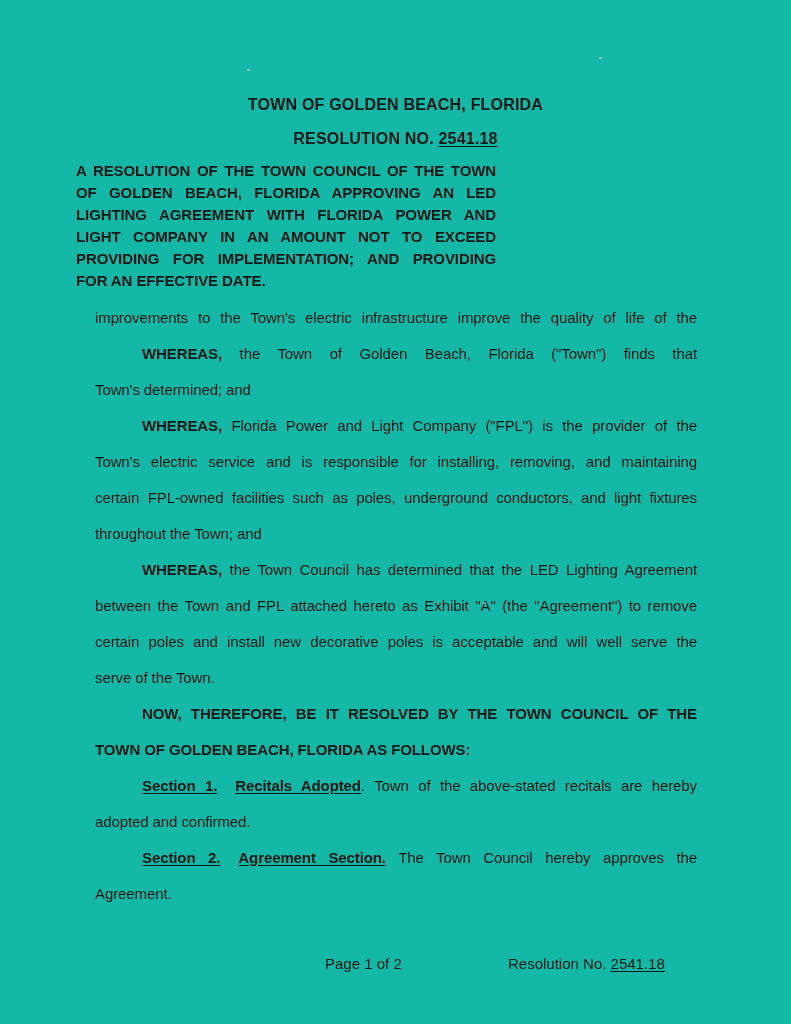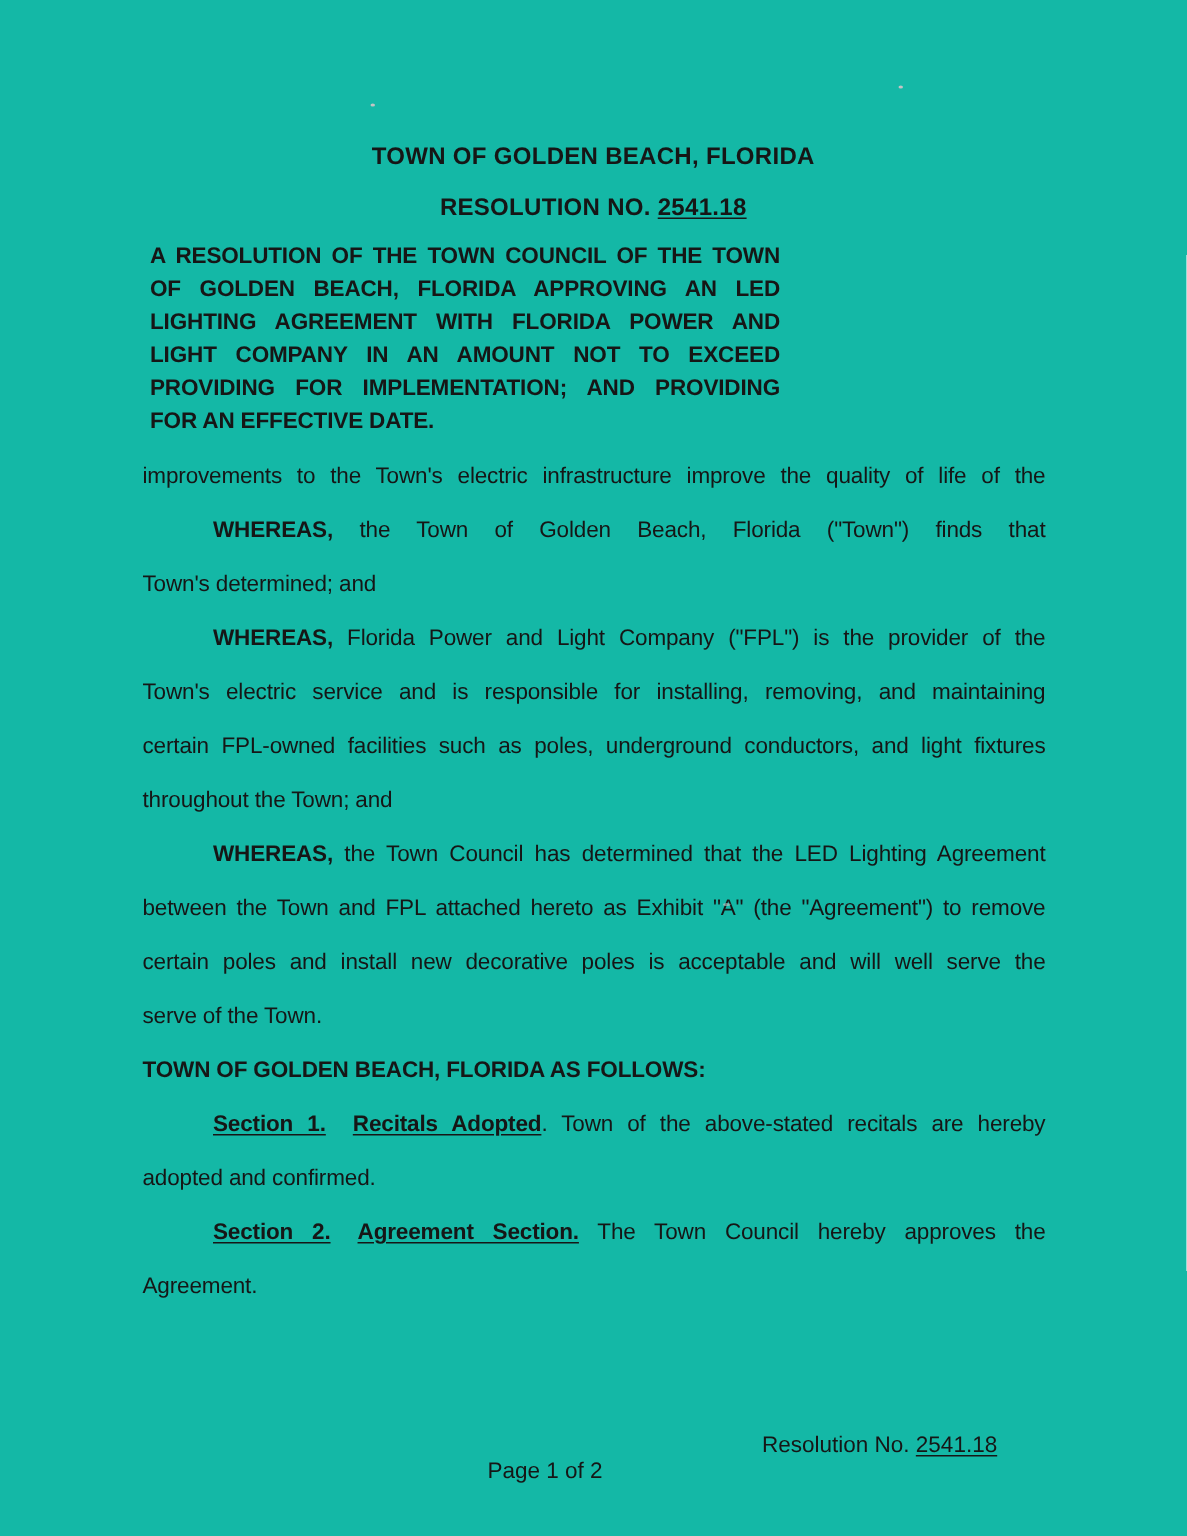--- a/index.html
+++ b/index.html
@@ -30,21 +30,21 @@
     font-weight: bold;
     font-size: 16px;
     margin-top: 16px;
     letter-spacing: 0.2px;
   }
   .u { text-decoration: underline; text-underline-offset: 2px; }
   .b { font-weight: bold; }
 
   
   .res-heading {
-    margin-left: 100px;
+    margin-left: 76px;
     width: 420px;
     margin-top: 12px;
     font-weight: bold;
     font-size: 15px;
     letter-spacing: -0.1px;
   }
   .hline { line-height: 22px; }
   .just { text-align: justify; text-align-last: justify; }
   .last { text-align: center; text-align-last: left; }
 
@@ -60,21 +60,21 @@
   .indent { text-indent: 47px; }
   .sp { display: inline-block; width: 18px; }
 
   .footer {
     position: absolute;
     top: 955px;
     left: 95px;
     width: 602px;
     font-size: 15px;
   }
-  .footer .pgi { position: absolute; left: 230px; top: 17px; text-align: center; }
+  .footer .pgi { position: absolute; left: 230px; top: 0; text-align: center; }
   .footer .res { position: absolute; left: 413px; top: 0; white-space: nowrap; }
 
   
   .speck {
     position: absolute;
     background: #c4c4c4;
     border-radius: 50%;
   }
   .speck.s1 { left: 247px; top: 69px;  width: 3px; height: 2px; }
   .speck.s2 { left: 599px; top: 57px;  width: 3px; height: 2px; }
@@ -113,20 +113,21 @@
         <div class="bline just"><span>certain FPL-owned facilities such as poles, underground conductors, and light fixtures</span></div>
         <div class="bline last"><span>throughout the Town; and</span></div>
       </div>
       <div class="para">
         <div class="bline just indent"><span class="b">WHEREAS,</span><span> the Town Council has determined that the LED Lighting Agreement</span></div>
         <div class="bline just"><span>between the Town and FPL attached hereto as Exhibit "A" (the "Agreement") to remove</span></div>
         <div class="bline just"><span>certain poles and install new decorative poles is acceptable and will well serve the</span></div>
         <div class="bline last"><span>serve of the Town.</span></div>
       </div>
       <div class="para">
+        <div class="bline just indent"><span class="b">NOW, THEREFORE, BE IT RESOLVED BY THE TOWN COUNCIL OF THE</span></div>
         <div class="bline last"><span class="b">TOWN OF GOLDEN BEACH, FLORIDA AS FOLLOWS:</span></div>
       </div>
       <div class="para">
         <div class="bline just indent"><span class="b u">Section 1.</span><span class="sp" style="width: 18px;"></span><span class="b u">Recitals Adopted</span><span>. Town of the above-stated recitals are hereby</span></div>
         <div class="bline last"><span>adopted and confirmed.</span></div>
       </div>
       <div class="para">
         <div class="bline just indent"><span class="b u">Section 2.</span><span class="sp" style="width: 18px;"></span><span class="b u">Agreement Section.</span><span> The Town Council hereby approves the</span></div>
         <div class="bline last"><span>Agreement.</span></div>
       </div>

